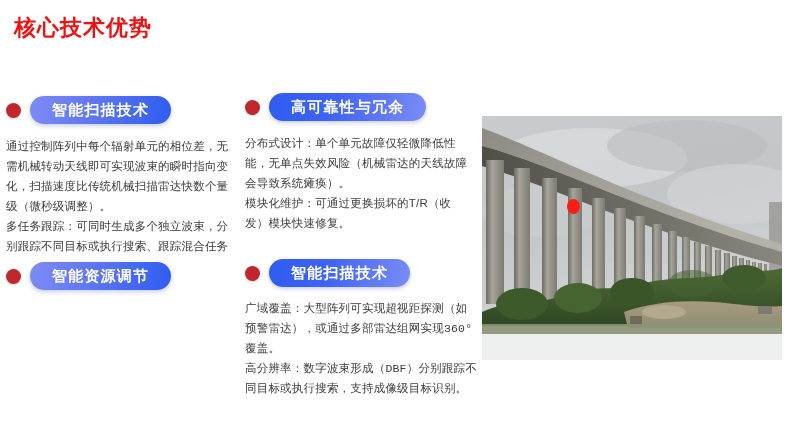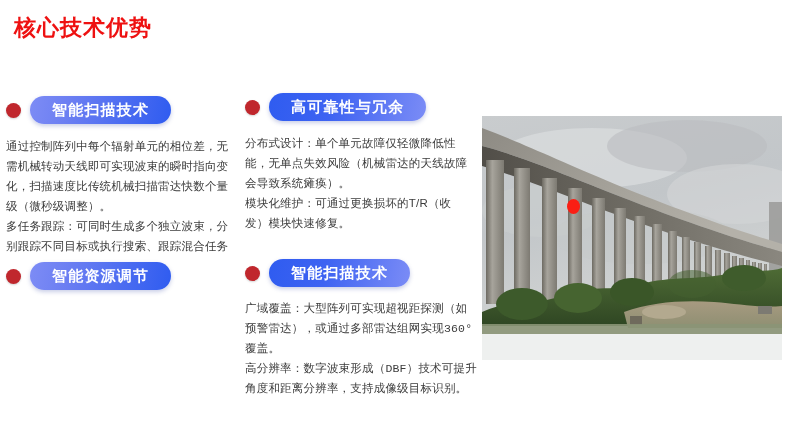--- a/index.html
+++ b/index.html
@@ -152,21 +152,21 @@
     </div>
   </div>
 
   <div class="feature" id="f4">
     <div class="feature-head">
       <span class="bullet-dot"></span>
       <span class="pill grad-b">智能扫描技术</span>
     </div>
     <div class="feature-body">
       <p>广域覆盖：大型阵列可实现超视距探测（如预警雷达），或通过多部雷达组网实现360°覆盖。</p>
-      <p>高分辨率：数字波束形成（DBF）技术可提升角度和距离分辨率，支持成像级目标识别。</p>
+      <p>高分辨率：数字波束形成（DBF）分别跟踪不同目标或执行搜索，支持成像级目标识别。</p>
     </div>
   </div>
 
   <div class="photo-wrap">
     <div class="photo">
       <svg viewBox="0 0 300 244" preserveAspectRatio="none" aria-hidden="true">
         <defs>
           <linearGradient id="sky" x1="0" y1="0" x2="0.3" y2="1">
             <stop offset="0%" stop-color="#c9ccce"></stop>
             <stop offset="45%" stop-color="#c2c6c9"></stop>

